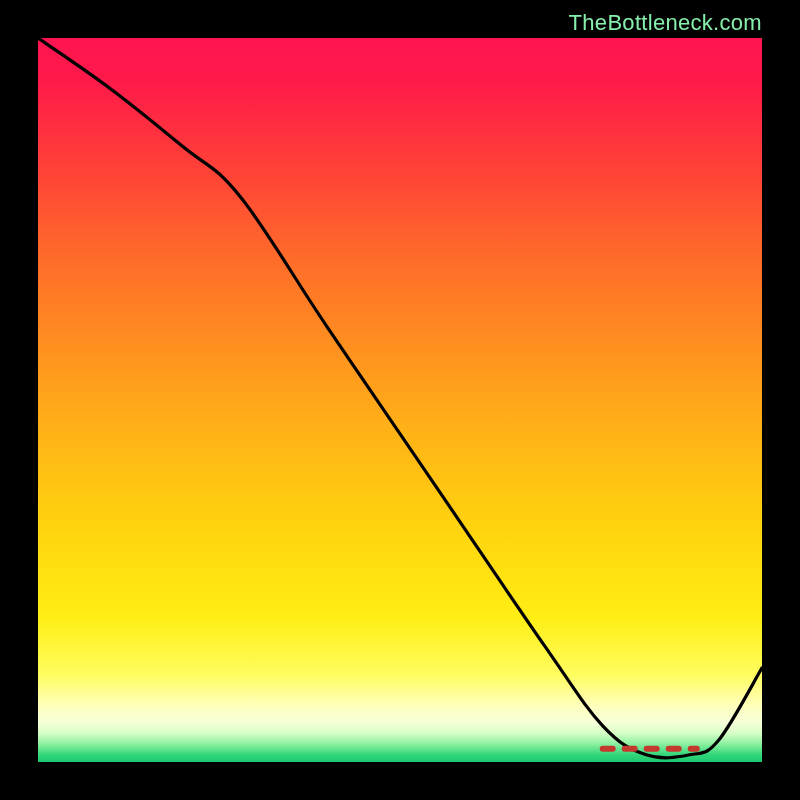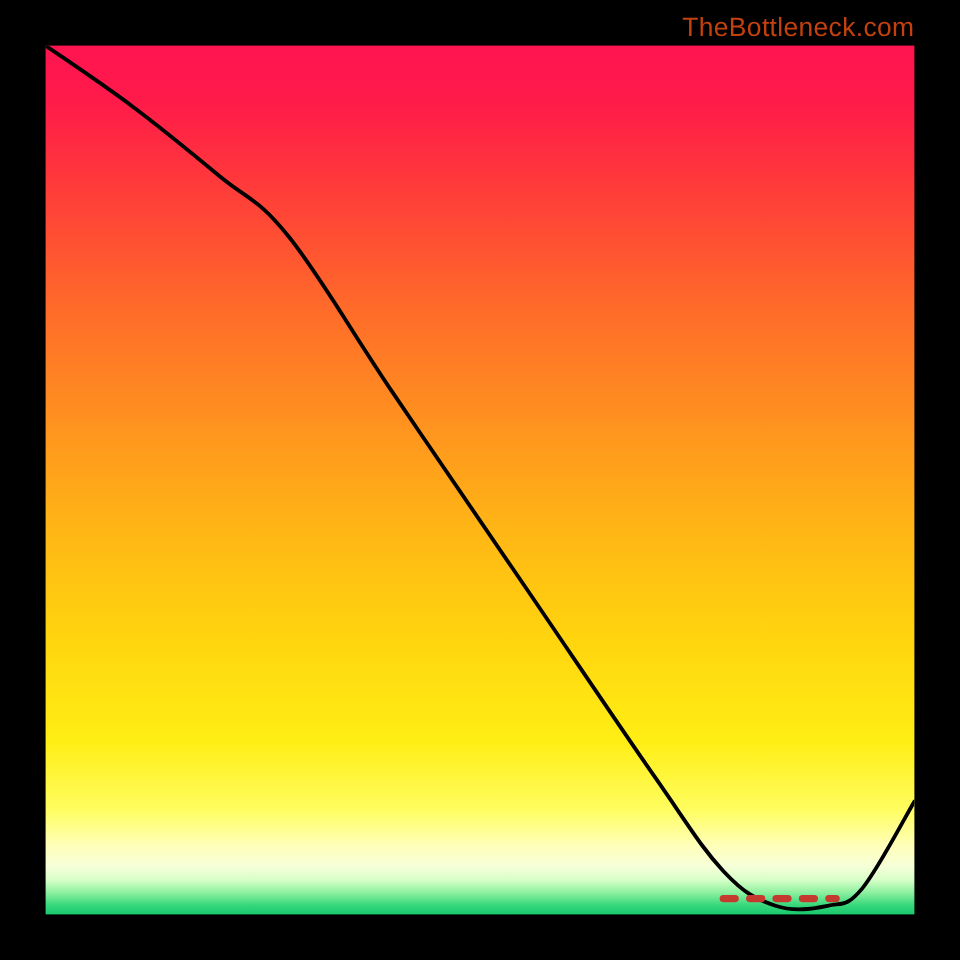--- a/index.html
+++ b/index.html
@@ -48,21 +48,21 @@
     );
   }
   .line-layer {
     position: absolute;
     inset: 0;
   }
   .attribution {
     position: absolute;
     top: 10px;
     right: 38px;
-    color: #c2410c;
+    color: #86efac;
     font-size: 22px;
     font-weight: 500;
     letter-spacing: 0.3px;
     white-space: nowrap;
   }
 </style>
 </head>
 <body>
 
 <div class="frame">

